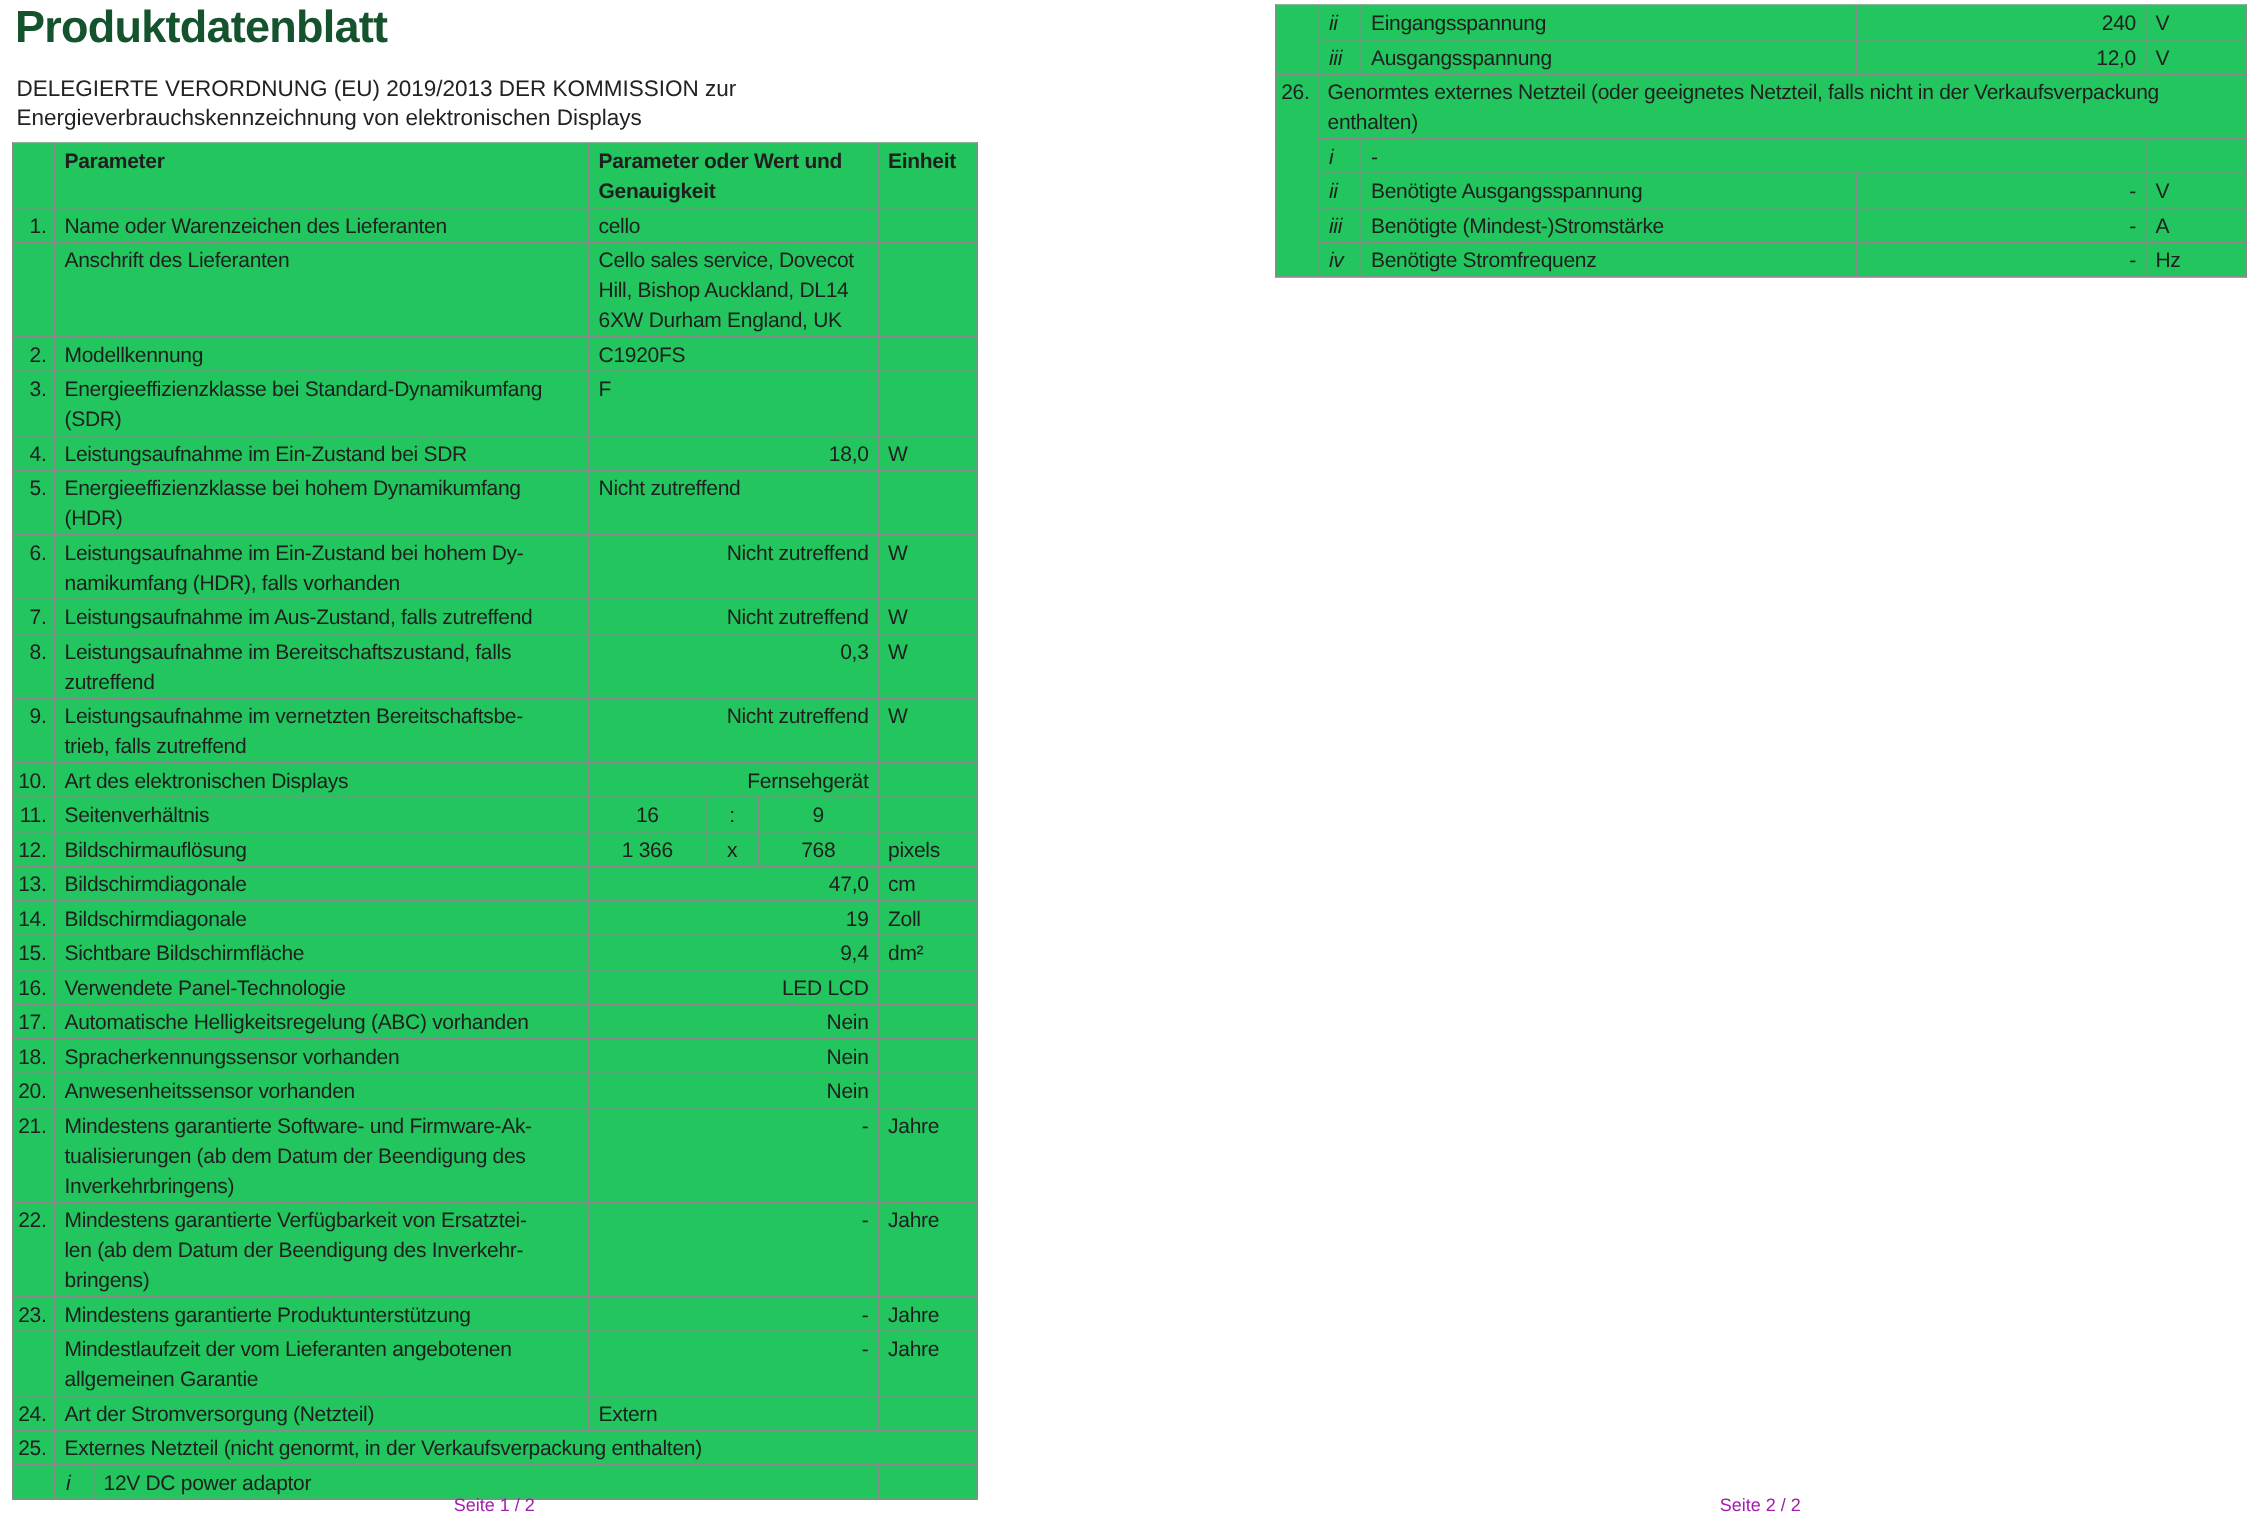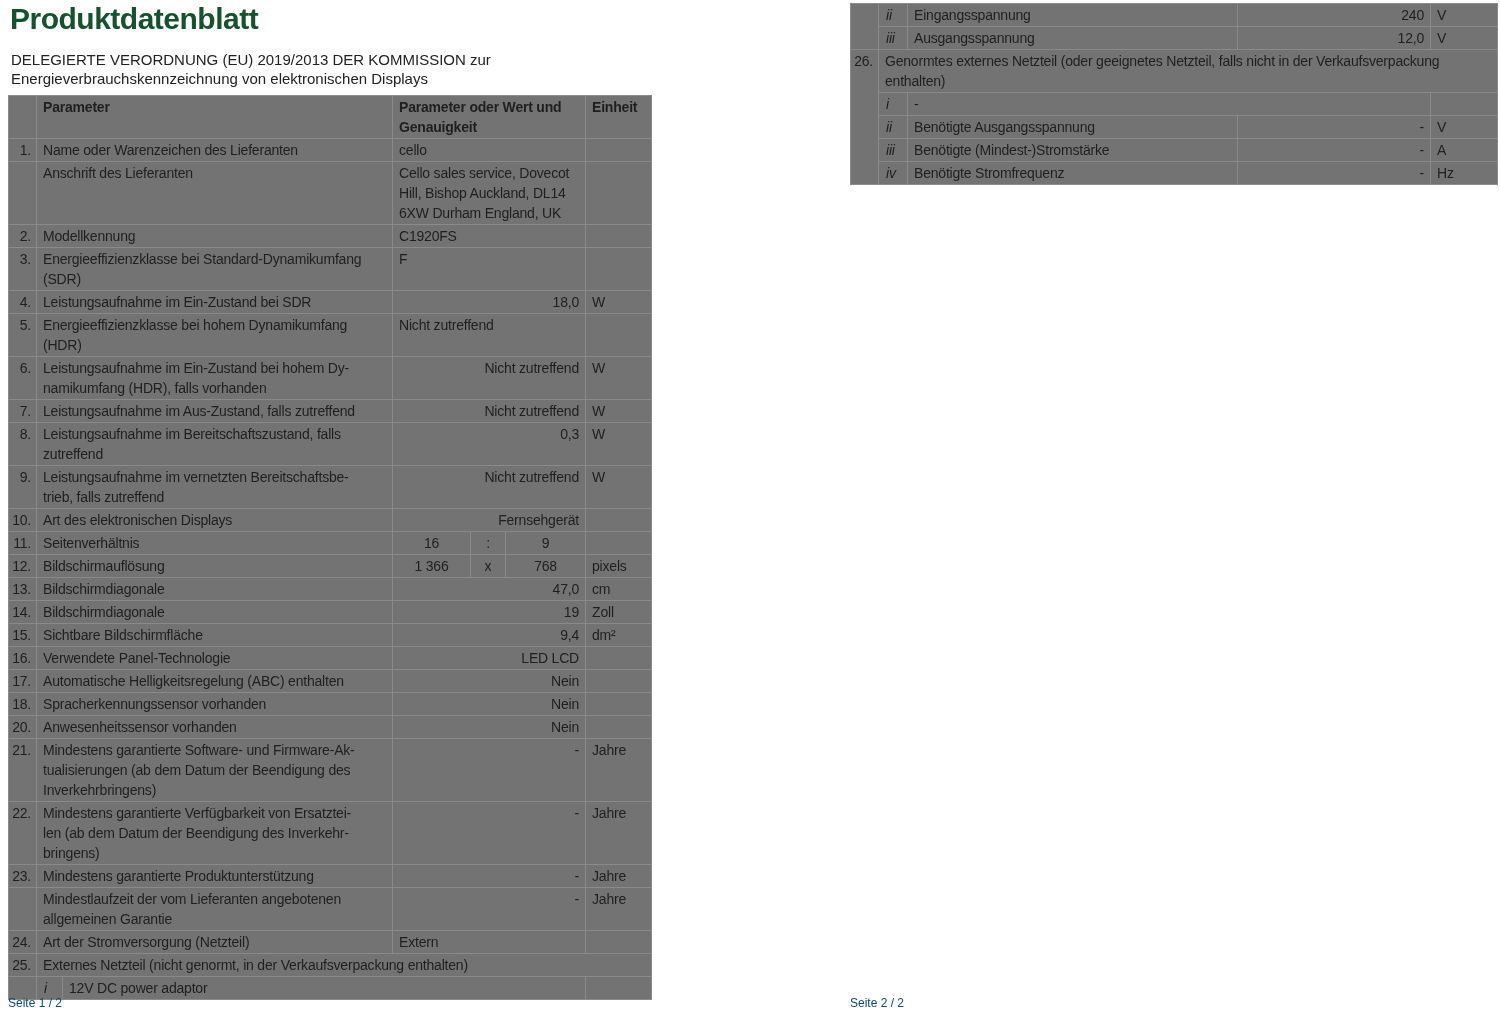--- a/index.html
+++ b/index.html
@@ -9,39 +9,39 @@
     font-family:"Liberation Sans", sans-serif; color:#1f1f1f;
   }
   .title {
     position:absolute; left:10px; top:2px;
     font-size:30px; font-weight:bold; color:#14532d; letter-spacing:-0.5px;
   }
   .subtitle {
     position:absolute; left:11px; top:50px;
     font-size:15px; line-height:19px; white-space:pre-line; color:#222;
   }
-  table { border-collapse:collapse; table-layout:fixed; background:#737373; }
+  table { border-collapse:collapse; table-layout:fixed; background:#22c55e; }
   #table1 { position:absolute; left:8px;   top:95px; width:643px; }
   #table2 { position:absolute; left:850px; top:3px;  width:647px; }
   td, th {
     border:1px solid #8a8a8a;
     font-size:14px; line-height:20px; letter-spacing:-0.2px;
     padding:1px 6px; vertical-align:top; white-space:pre-line;
   }
   th { text-align:left; font-weight:bold; }
   #table1 tr.hdr td, #table1 tr.hdr th { height:43px; }
   td.num   { text-align:right; padding-right:5px; padding-left:2px; }
   td.roman { font-style:italic; padding-left:7px; }
   td.val.right { text-align:right; }
   td.val.left  { text-align:left; }
   td.center { text-align:center; }
   td.unit { padding-left:6px; }
   .footer {
-    position:absolute; top:996px; font-size:12px; color:#0c4a6e;
-    text-align:left; letter-spacing:0;
+    position:absolute; top:996px; font-size:12px; color:#a21caf;
+    text-align:center; letter-spacing:0;
   }
   .f1 { left:8px;   width:643px; }
   .f2 { left:850px; width:647px; }
 </style>
 </head>
 <body>
 
 <div class="sheet">
   <h1 class="title">Produktdatenblatt</h1>
   <div class="subtitle">DELEGIERTE VERORDNUNG (EU) 2019/2013 DER KOMMISSION zur
@@ -173,21 +173,21 @@
           <td class="unit">dm²</td>
         </tr>
         <tr>
           <td class="num">16.</td>
           <td class="lbl" colspan="2">Verwendete Panel-Technologie</td>
           <td class="val right" colspan="3">LED LCD</td>
           <td class="unit"></td>
         </tr>
         <tr>
           <td class="num">17.</td>
-          <td class="lbl" colspan="2">Automatische Helligkeitsregelung (ABC) enthalten</td>
+          <td class="lbl" colspan="2">Automatische Helligkeitsregelung (ABC) vorhanden</td>
           <td class="val right" colspan="3">Nein</td>
           <td class="unit"></td>
         </tr>
         <tr>
           <td class="num">18.</td>
           <td class="lbl" colspan="2">Spracherkennungssensor vorhanden</td>
           <td class="val right" colspan="3">Nein</td>
           <td class="unit"></td>
         </tr>
         <tr>

